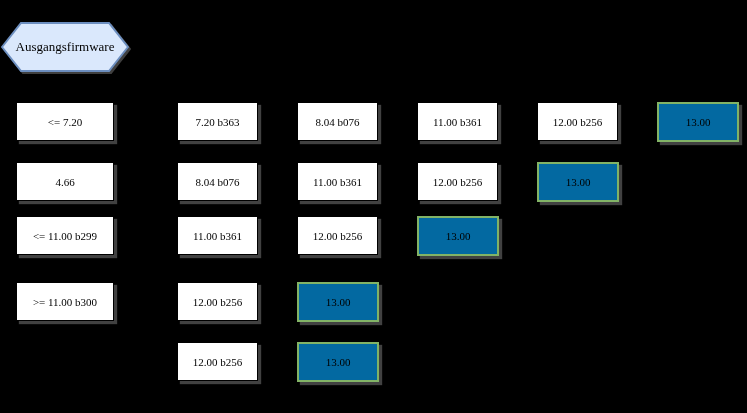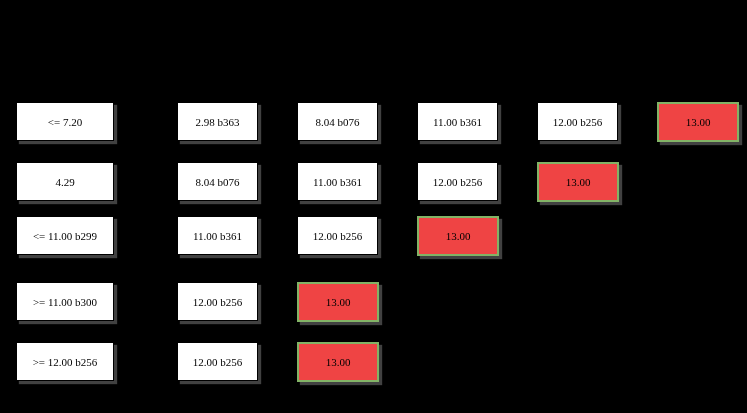--- a/index.html
+++ b/index.html
@@ -40,51 +40,56 @@
   .c3 { left: 297px; }
   .c4 { left: 417px; }
   .c5 { left: 537px; }
   .c6 { left: 657px; }
   .r1 { top: 102px; }
   .r2 { top: 162px; }
   .r3 { top: 216px; text-align: right; }
   .r4 { top: 282px; text-align: right; }
   .r5 { top: 342px; }
   .final {
-    background: #ef4444;
+    background: #0369a1;
     border: 2px solid #82b366;
     width: 82px; height: 40px;
   }
 </style>
 </head>
 <body>
 
 <div class="stage">
 
+  <div class="hex hex-source">
+    <svg viewBox="0 0 128 50" preserveAspectRatio="none">
+      <polygon points="1,25 20,1 108,1 127,25 108,49 20,49" fill="#dae8fc" stroke="#6c8ebf" stroke-width="2"></polygon>
+    </svg>
+    <div class="hex-label">Ausgangsfirmware</div>
+  </div>
 
 
   <div class="cell c1 r1">&lt;= 7.20</div>
-  <div class="cell c2 r1">2.98 b363</div>
+  <div class="cell c2 r1">7.20 b363</div>
   <div class="cell c3 r1">8.04 b076</div>
   <div class="cell c4 r1">11.00 b361</div>
   <div class="cell c5 r1">12.00 b256</div>
   <div class="cell c6 r1 final">13.00</div>
 
-  <div class="cell c1 r2">4.29</div>
+  <div class="cell c1 r2">4.66</div>
   <div class="cell c2 r2">8.04 b076</div>
   <div class="cell c3 r2">11.00 b361</div>
   <div class="cell c4 r2">12.00 b256</div>
   <div class="cell c5 r2 final">13.00</div>
 
   <div class="cell c1 r3">&lt;= 11.00 b299</div>
   <div class="cell c2 r3">11.00 b361</div>
   <div class="cell c3 r3">12.00 b256</div>
   <div class="cell c4 r3 final">13.00</div>
 
   <div class="cell c1 r4">&gt;= 11.00 b300</div>
   <div class="cell c2 r4">12.00 b256</div>
   <div class="cell c3 r4 final">13.00</div>
 
-  <div class="cell c1 r5">&gt;= 12.00 b256</div>
   <div class="cell c2 r5">12.00 b256</div>
   <div class="cell c3 r5 final">13.00</div>
 
 </div>
 
 </body></html>

